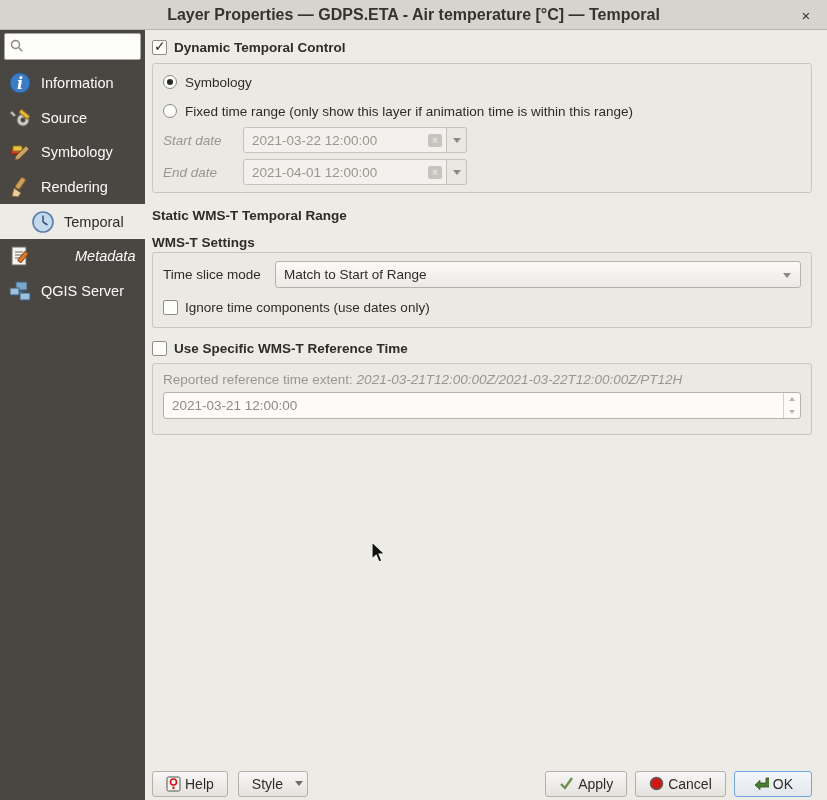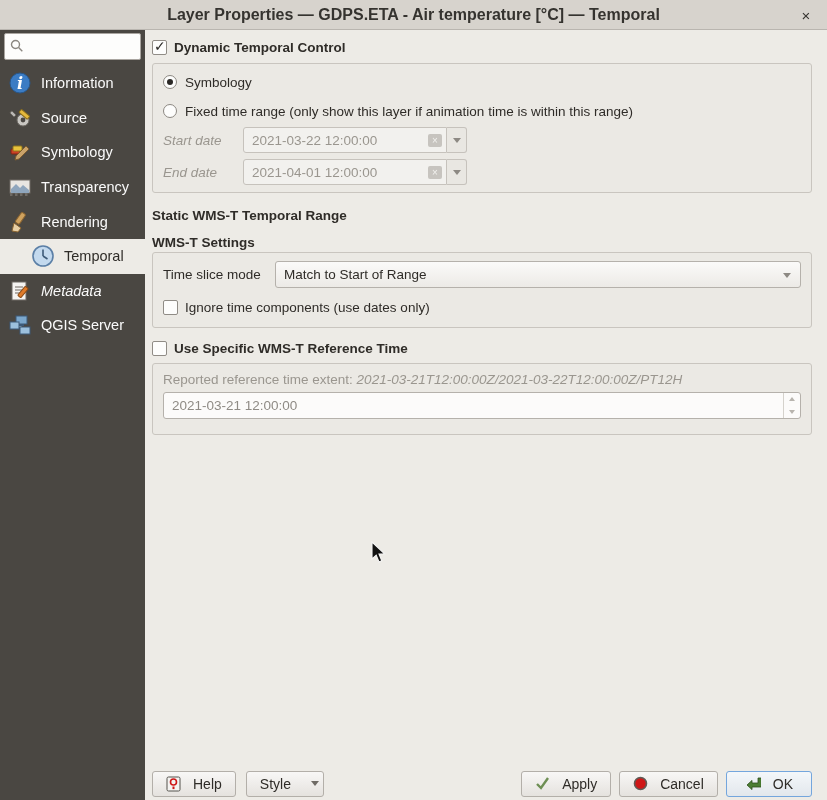--- a/index.html
+++ b/index.html
@@ -20,21 +20,21 @@
     background:var(--sidebar-bg,#4a4742); }
   .search-wrap { position:absolute; left:4px; top:3px; width:137px; height:27px; }
   .search-wrap input { width:100%; height:100%; border:1px solid #a9a5a0; border-radius:2px;
     background:#fdfdfc; padding:0 6px 0 24px; font-size:13px; outline:none; }
   .search-wrap svg { position:absolute; left:6px; top:6px; }
   .nav { position:absolute; top:36px; left:0; right:0; }
   .nav-item { height:34.6px; display:flex; align-items:center; padding-left:8px;
     color:#fafafa; font-size:14.5px; cursor:default; }
   .nav-item .nicon { width:24px; height:24px; margin-right:9px; flex:0 0 24px; }
   .nav-item.selected { background:var(--content-bg,#edebe6); color:#2f2c28;padding-left:31px; }
-  .nav-item.italic span.lbl { font-style:italic; }
+  .nav-item.italic span.lbl { font-style:italic;margin-left:34px; }
 
   
   .content { position:absolute; left:145px; top:30px; right:0; bottom:0;
     background:var(--content-bg,#edebe6); padding:9px 15px 0 7px; }
 
   .check-row { display:flex; align-items:center; gap:7px; height:17px; }
   .check-row .lbl-bold { font-weight:bold; }
   .checkbox { width:15px; height:15px; background:#fdfdfc; border:1px solid #908c86;
     border-radius:2px; position:relative; flex:0 0 15px; }
   .checkbox.checked::after { content:"\2713"; position:absolute; left:1px; top:-3px;
@@ -86,21 +86,21 @@
     border-left:1px solid #d5d2cc; display:flex; flex-direction:column; }
   .spin-btns div { flex:1; display:flex; align-items:center; justify-content:center; }
   .tri-up-s { width:0; height:0; border-left:3.5px solid transparent; border-right:3.5px solid transparent;
     border-bottom:4px solid #b8b4ae; }
   .tri-dn-s { width:0; height:0; border-left:3.5px solid transparent; border-right:3.5px solid transparent;
     border-top:4px solid #b8b4ae; }
 
   
   .footer { position:absolute; left:152px; right:15px; bottom:3px; height:27px;
     display:flex; align-items:center; }
-  .btn { height:26px; padding:0 13px; display:flex; align-items:center; gap:12px;
+  .btn { height:26px; padding:0 13px; display:flex; align-items:center; gap:4px;
     background:linear-gradient(#f8f7f6,#e5e2de); border:1px solid #b3afa9; border-radius:3px;
     font-size:14px; color:#2f2c28; cursor:default; }
   .btn-style { margin-left:10px; padding-right:4px; }
   .btn-style .tri-down { margin-left:8px; border-top-color:#6f6b65; }
   .right-group { margin-left:auto; display:flex; gap:8px; }
   .btn-ok { border:1px solid #74a6dd; background:linear-gradient(#f4f7fa,#e2e7ec); padding:0 18px; }
 
   .cursor-svg { position:absolute; left:370px; top:541px; pointer-events:none; }
 </style>
 </head>
@@ -143,31 +143,20 @@
 
       <div class="nav-item">
         <svg class="nicon" viewBox="0 0 24 24">
           <rect x="3" y="9" width="9" height="5" rx="1" fill="#cc4125" stroke="#7e2413"></rect>
           <rect x="5" y="6" width="9" height="5" rx="1" fill="#e8c33c" stroke="#93791f"></rect>
           <path d="M8 16 L18 6 l3 3 -10 10 -4 1z" fill="#caa36a" stroke="#7c5b2e"></path>
         </svg>
         <span class="lbl">Symbology</span>
       </div>
 
-      <div class="nav-item">
-        <svg class="nicon" viewBox="0 0 24 24">
-          <rect x="2" y="5" width="20" height="13" fill="#e8e6e2" stroke="#6e6a64"></rect>
-          <path d="M3 14 l5 -5 4 4 3 -3 6 5 v3 H3z" fill="#8fa6bd"></path>
-          <rect x="2" y="18" width="2.5" height="3" fill="#6e6a64"></rect>
-            <rect x="7" y="18" width="2.5" height="3" fill="#6e6a64"></rect>
-          <rect x="12" y="18" width="2.5" height="3" fill="#6e6a64"></rect>
-            <rect x="17" y="18" width="2.5" height="3" fill="#6e6a64"></rect>
-        </svg>
-        <span class="lbl">Transparency</span>
-      </div>
 
       <div class="nav-item">
         <svg class="nicon" viewBox="0 0 24 24">
           <rect x="10" y="2" width="5" height="12" rx="1.5" transform="rotate(35 12 8)" fill="#cfa25e" stroke="#8a6430"></rect>
           <path d="M6 13 l7 5 -3 4 -6 -1 z" fill="#e7cfa4" stroke="#8a6430"></path>
         </svg>
         <span class="lbl">Rendering</span>
       </div>
 
       <div class="nav-item selected">

